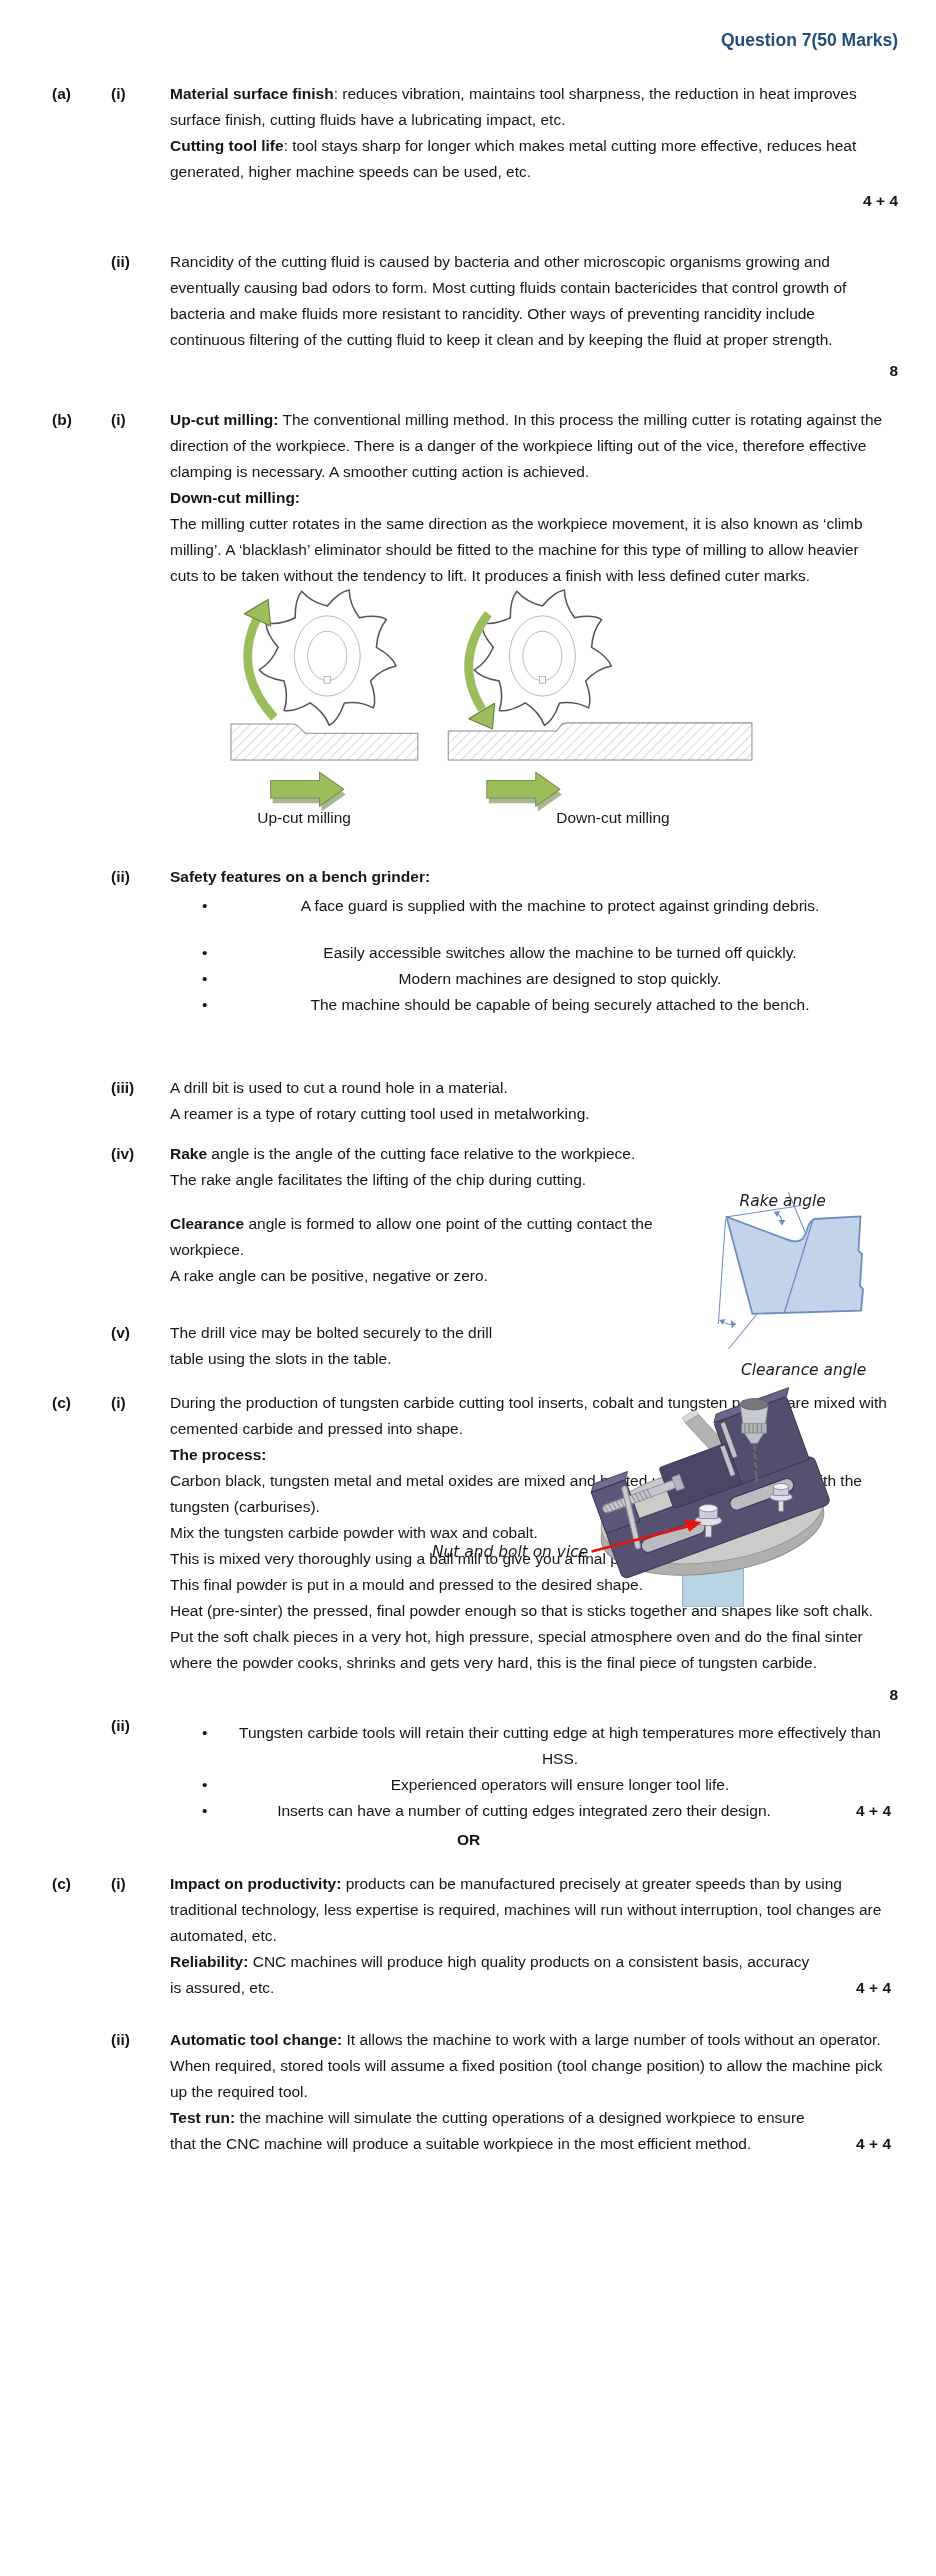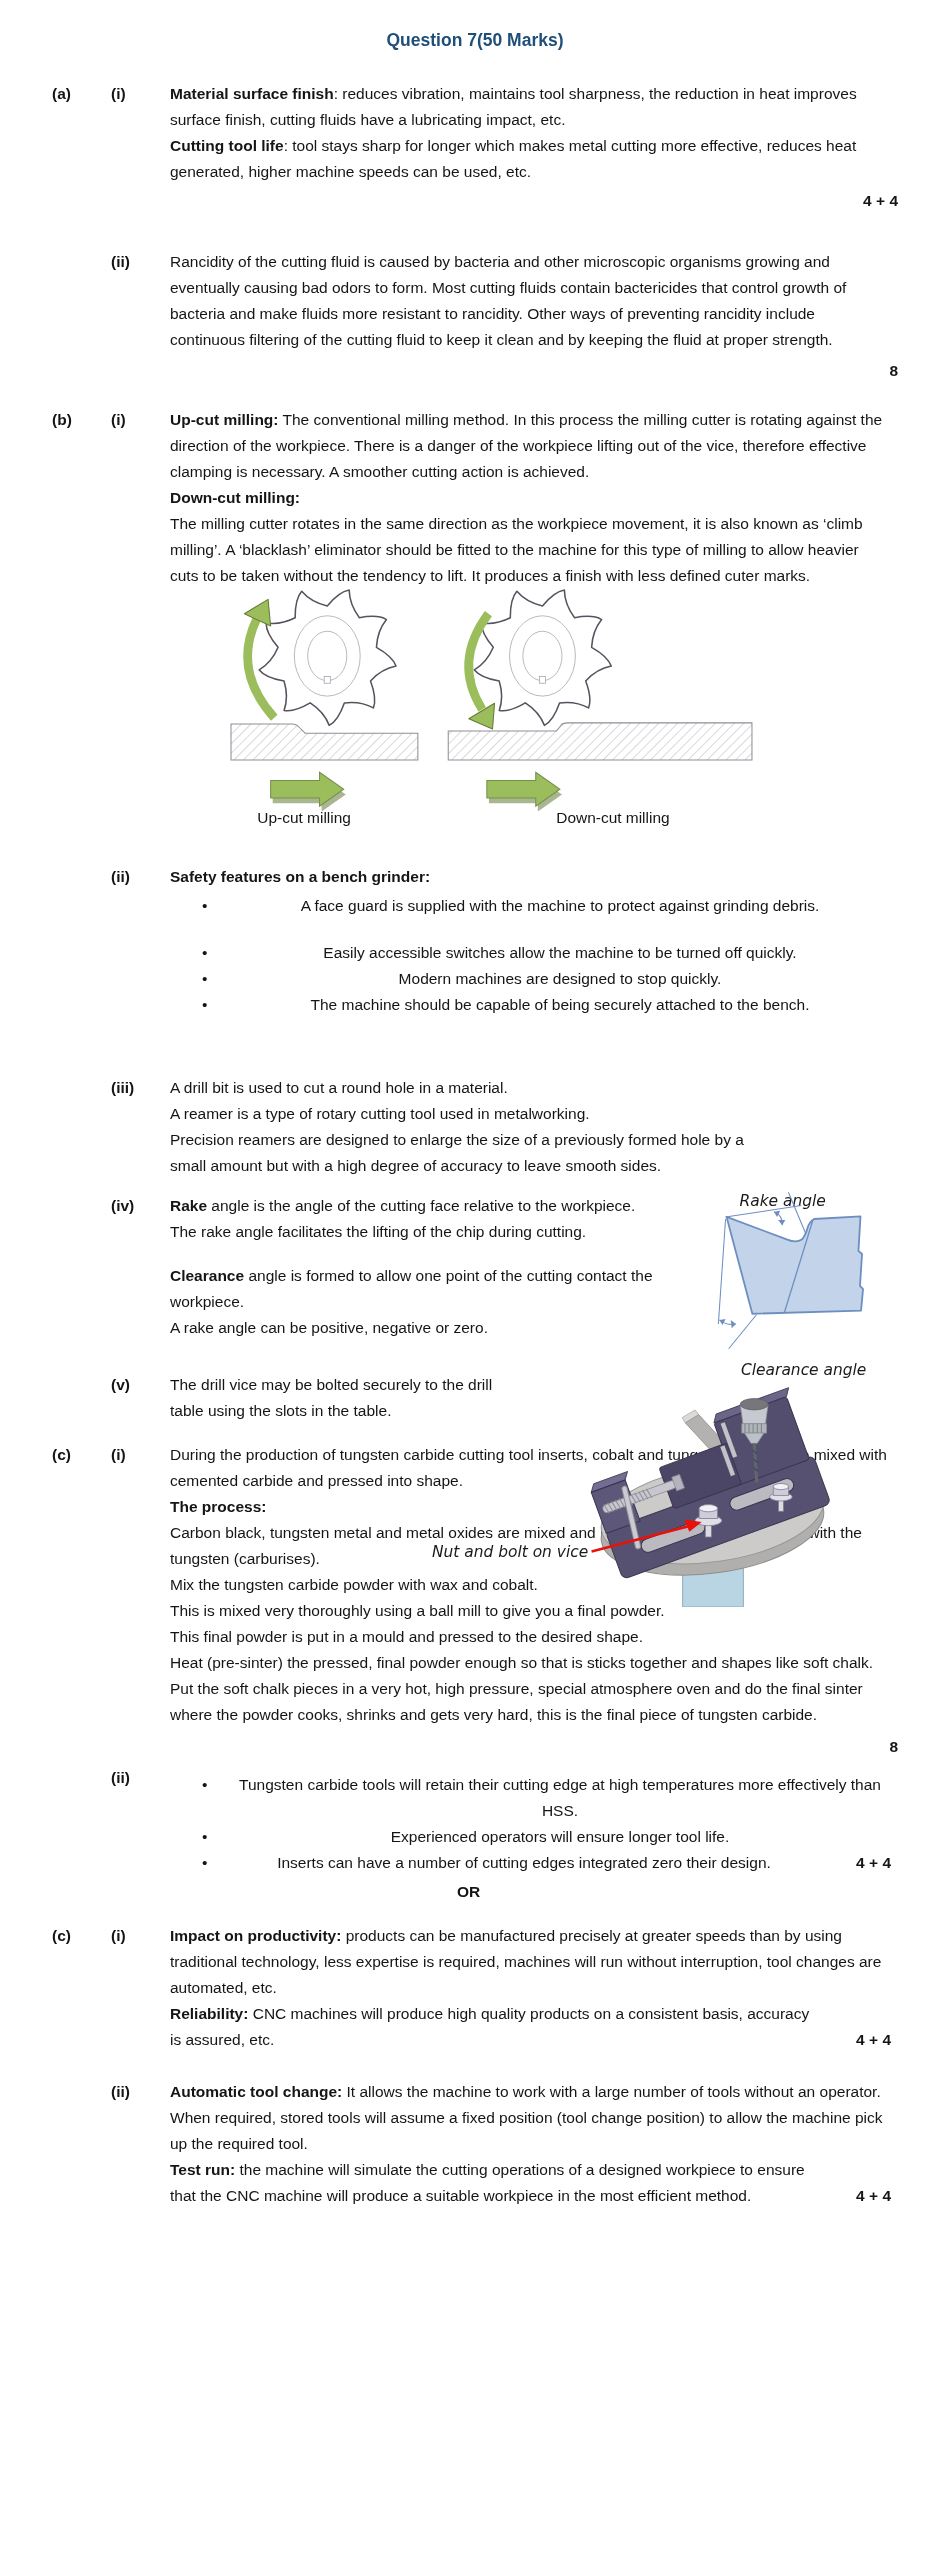--- a/index.html
+++ b/index.html
@@ -5,21 +5,21 @@
   html,body{margin:0;padding:0;background:#ffffff;}
   .page{position:relative;width:937px;height:2589px;background:#fff;overflow:hidden;
         font-family:"Liberation Sans",sans-serif;font-size:15.5px;line-height:26px;color:#151515;}
   .row{display:grid;grid-template-columns:59px 59px 1fr;padding:0 39px 0 52px;box-sizing:border-box;}
   .c1,.c2{font-weight:bold;}
   .body{max-width:721px;}
   .body p{margin:0;}
   .lead{font-weight:bold;}
   .marksrow{padding:0 39px;text-align:right;font-weight:bold;}
   .orrow{text-align:center;font-weight:bold;}
-  .header-row{display:flex;justify-content:center;padding:28px 39px 0 52px;
+  .header-row{display:flex;justify-content:flex-end;padding:28px 39px 0 52px;
               font-size:17.5px;font-weight:bold;color:var(--heading,#1f4e79);line-height:24px;}
   ul.blist{list-style:none;margin:0;padding:0;text-align:center;}
   ul.blist li{position:relative;padding-left:59px;}
   ul.blist li::before{content:"\2022";position:absolute;left:32px;top:0;}
   .gap-after{margin-bottom:20.6px;}
   .with-marks{position:relative;padding-right:72px;}
   .with-marks .marks-inline{position:absolute;right:0;bottom:0;font-weight:bold;}
   .w1140{max-width:587px;}
   .w1040{max-width:536px;}
   .w660{max-width:340px;}
@@ -125,21 +125,20 @@
       </ul>
     </div>
   </div>
 
   <div class="row" style="margin-top:57px">
     <div class="c1"></div>
     <div class="c2">(iii)</div>
     <div class="body w1140">
       <p>A drill bit is used to cut a round hole in a material.</p>
       <p>A reamer is a type of rotary cutting tool used in metalworking.</p>
-      <p>Precision reamers are designed to enlarge the size of a previously formed hole by a small amount but with a high degree of accuracy to leave smooth sides.</p>
     </div>
   </div>
 
   <div class="row" style="margin-top:14.4px">
     <div class="c1"></div>
     <div class="c2">(iv)</div>
     <div class="body w1040">
       <p><span class="lead">Rake</span><span> angle is the angle of the cutting face relative to the workpiece.</span></p>
       <p>The rake angle facilitates the lifting of the chip during cutting.</p>
       <p style="margin-top:18px"><span class="lead">Clearance</span><span> angle is formed to allow one point of the cutting contact the workpiece.</span></p>

